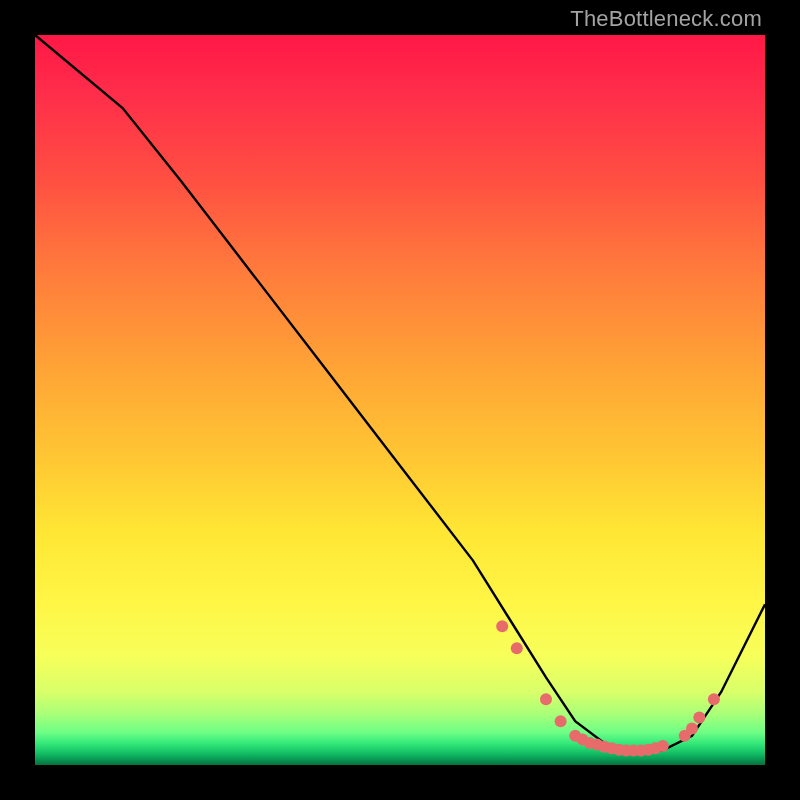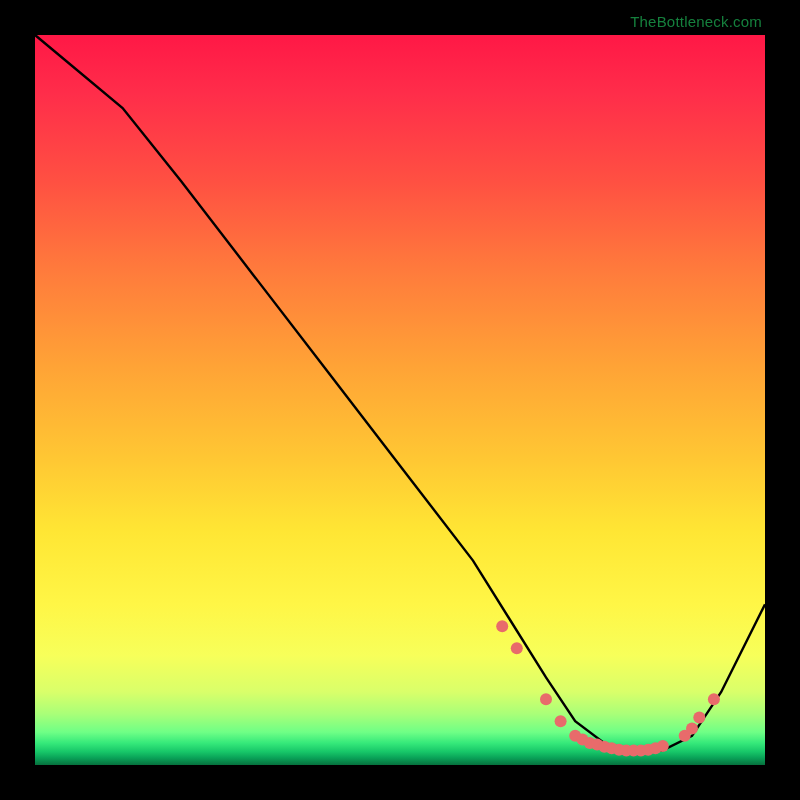--- a/index.html
+++ b/index.html
@@ -47,24 +47,24 @@
   svg.curve {
     position: absolute;
     left: 0;
     top: 0;
     width: 730px;
     height: 730px;
     overflow: visible;
   }
   .attribution {
     position: absolute;
-    top: 13px;
+    top: 6px;
     right: 38px;
-    color: #15803d;
-    font-size: 15px;
+    color: #a3a3a3;
+    font-size: 22px;
     font-weight: 500;
     letter-spacing: 0.2px;
     user-select: none;
   }
 </style>
 </head>
 <body>
 
 <div class="frame">
   <div class="plot-area">

